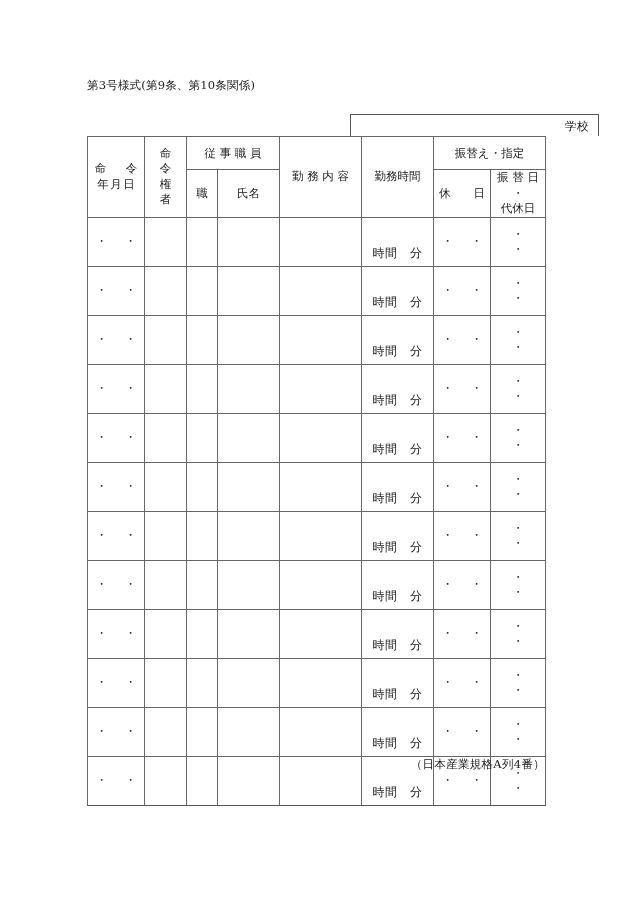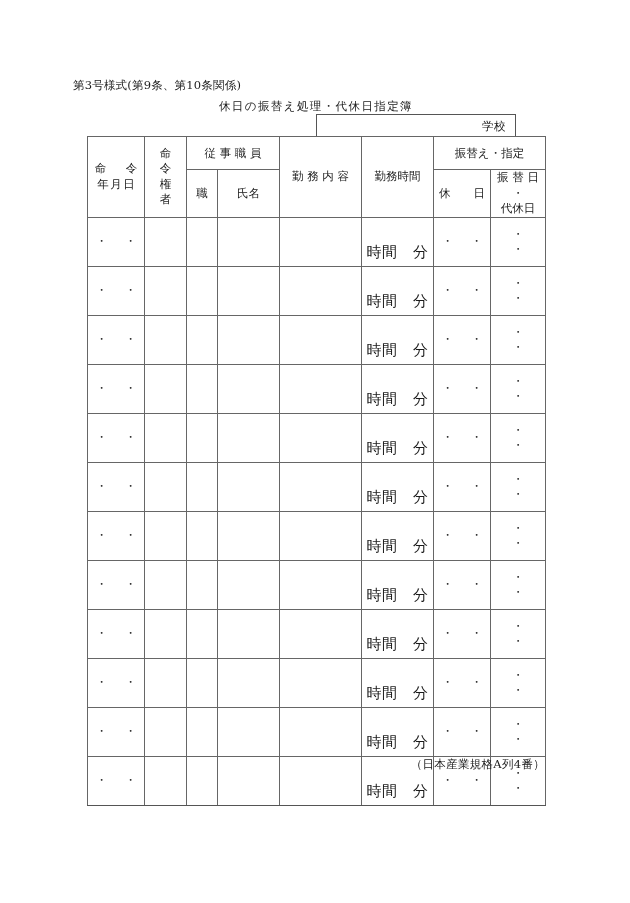--- a/index.html
+++ b/index.html
@@ -20,44 +20,44 @@
     position: absolute;
     left: 0;
     top: 0;
     width: 630px;
     height: 903px;
   }
 
   
   .form-no {
     position: absolute;
-    left: 73px;
+    left: 87px;
     top: 78px;
     font-size: 11.5px;
     letter-spacing: 0.2px;
     white-space: nowrap;
   }
 
   .doc-title {
     position: absolute;
     left: 87px;
     top: 99px;
     width: 458px;
     text-align: center;
     font-size: 11.5px;
     letter-spacing: 1.4px;
     white-space: nowrap;
   }
 
   
   .school-box {
     position: absolute;
-    left: 316px;
+    left: 350px;
     top: 114px;
-    width: 200px;
+    width: 249px;
     height: 22px;
     border: 1px solid #555;
     border-bottom: none;
     box-sizing: border-box;
   }
   .school-box .school-label {
     position: absolute;
     right: 9px;
     top: 50%;
     transform: translateY(-50%);
@@ -127,21 +127,21 @@
 
   .time-cell {
     position: relative;
   }
   .time-cell .time-unit {
     position: absolute;
     left: 0;
     right: 0;
     bottom: 4px;
     text-align: center;
-    font-size: 15px;
+    font-size: 12px;
     letter-spacing: 0.5px;
     white-space: nowrap;
   }
 
   
   .footer-note {
     position: absolute;
     left: 87px;
     top: 757px;
     width: 458px;
@@ -151,21 +151,20 @@
     white-space: nowrap;
   }
 </style>
 </head>
 <body>
 
 <div class="page">
 
   <div class="form-no">第3号様式(第9条、第10条関係)</div>
 
-  <div class="doc-title">休日の振替え処理・代休日指定簿</div>
 
   <div class="school-box">
     <span class="school-label">学校</span>
   </div>
 
   <table class="sheet">
     <colgroup>
       <col class="c-date">
       <col class="c-auth">
       <col class="c-post">

